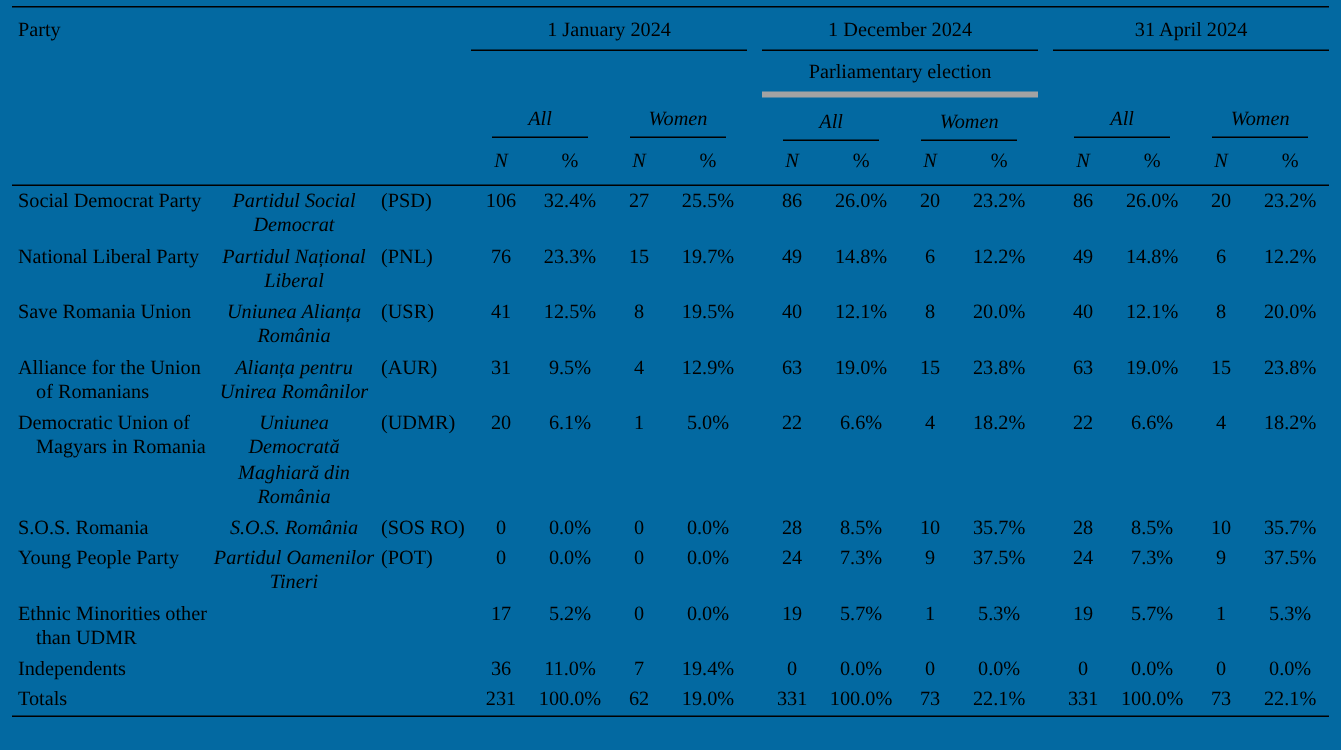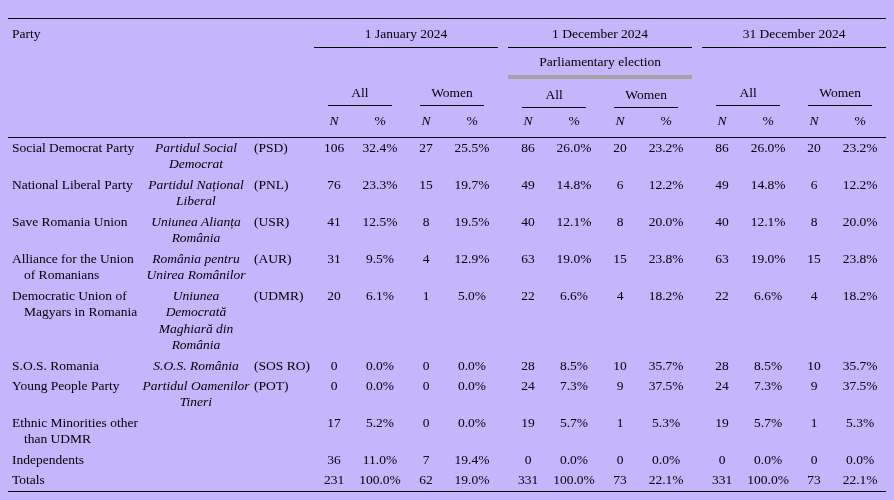--- a/index.html
+++ b/index.html
@@ -4,22 +4,22 @@
 <style>
   * { box-sizing: border-box; margin: 0; padding: 0; }
   html, body { background: #ffffff; }
   body {
     font-family: "Liberation Serif", "DejaVu Serif", serif;
     color: #000;
   }
   .page {
     width: 894px;
     height: 500px;
-    padding: 18px 8px 0 8px;
-    background: #c4b5fd;
+    padding: 4px 8px 0 8px;
+    background: #0369a1;
     overflow: hidden;
   }
   table {
     border-collapse: collapse;
     width: 878px;
     table-layout: fixed;
     font-size: 13.5px;
   }
   th, td {
     font-weight: normal;
@@ -47,20 +47,21 @@
     padding-top: 6px;
     padding-bottom: 4px;
     border-bottom: 4px solid #a3a3a3;
   }
   .note-empty { padding-top: 6px; padding-bottom: 4px; }
   .sub-th { padding: 0; }
   .sub-inner {
     border-bottom: 1px solid #000;
     padding: 8px 0 4px 0;
     margin: 0 14px;
+    font-style: italic;
   }
   .measures-row th {
     border-bottom: 1px solid #000;
     padding: 5px 2px 7px 2px;
     text-align: center;
   }
   .measure-n { font-style: italic; }
   .name-en {
     text-align: left;
     padding-left: 16px;
@@ -100,21 +101,21 @@
         <col style="width:40px">
         <col style="width:52px">
     </colgroup>
     <thead>
       <tr>
         <th class="party-th rule-top rule-mid" colspan="3" rowspan="4">Party</th>
         <th class="group-th rule-top" colspan="4">1 January 2024</th>
         <th class="rule-top"></th>
         <th class="group-th rule-top" colspan="4">1 December 2024</th>
         <th class="rule-top"></th>
-        <th class="group-th rule-top" colspan="4">31 December 2024</th>
+        <th class="group-th rule-top" colspan="4">31 April 2024</th>
       </tr>
       <tr>
         <th class="note-empty" colspan="4"></th>
         <th></th>
         <th class="note-th" colspan="4">Parliamentary election</th>
         <th></th>
         <th class="note-empty" colspan="4"></th>
       </tr>
       <tr>
         <th class="sub-th" colspan="2">
@@ -208,21 +209,21 @@
           <td class="val">8</td>
           <td class="val">20.0%</td>
           <td></td>
           <td class="val">40</td>
           <td class="val">12.1%</td>
           <td class="val">8</td>
           <td class="val">20.0%</td>
         </tr>
         <tr>
           <td class="name-en">Alliance for the Union of Romanians</td>
-          <td class="name-ro">România pentru Unirea Românilor</td>
+          <td class="name-ro">Alianța pentru Unirea Românilor</td>
           <td class="abbr">(AUR)</td>
           <td class="val">31</td>
           <td class="val">9.5%</td>
           <td class="val">4</td>
           <td class="val">12.9%</td>
           <td></td>
           <td class="val">63</td>
           <td class="val">19.0%</td>
           <td class="val">15</td>
           <td class="val">23.8%</td>

